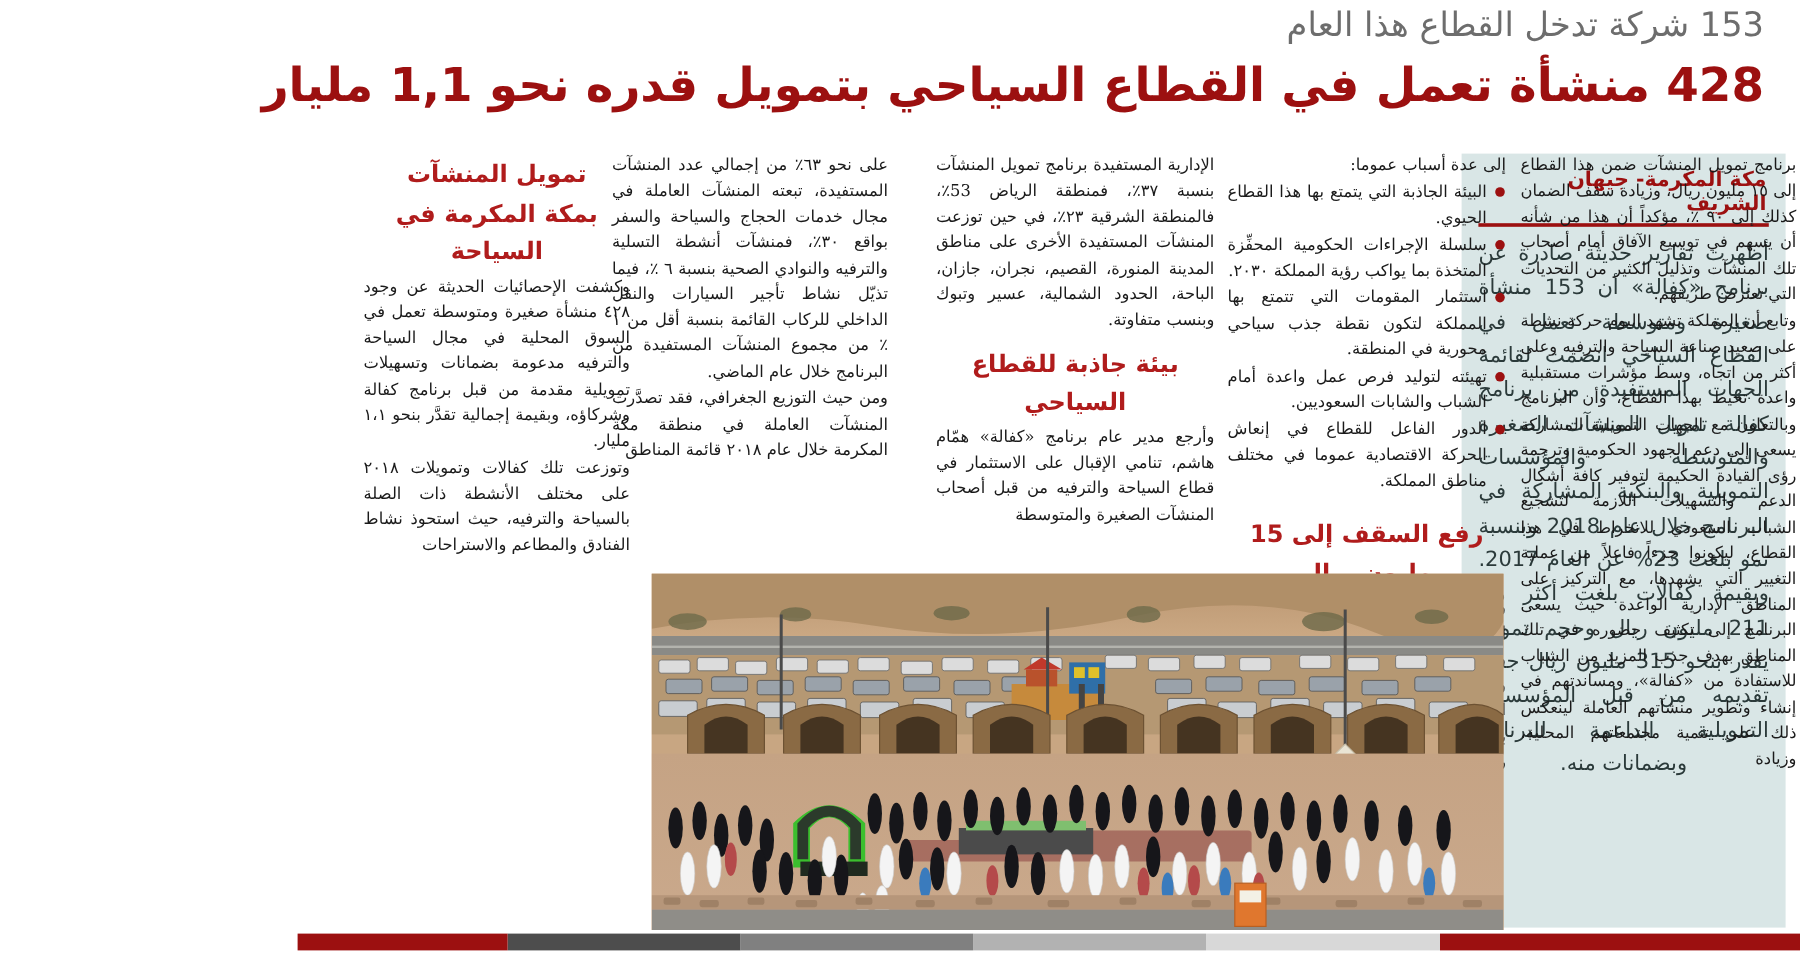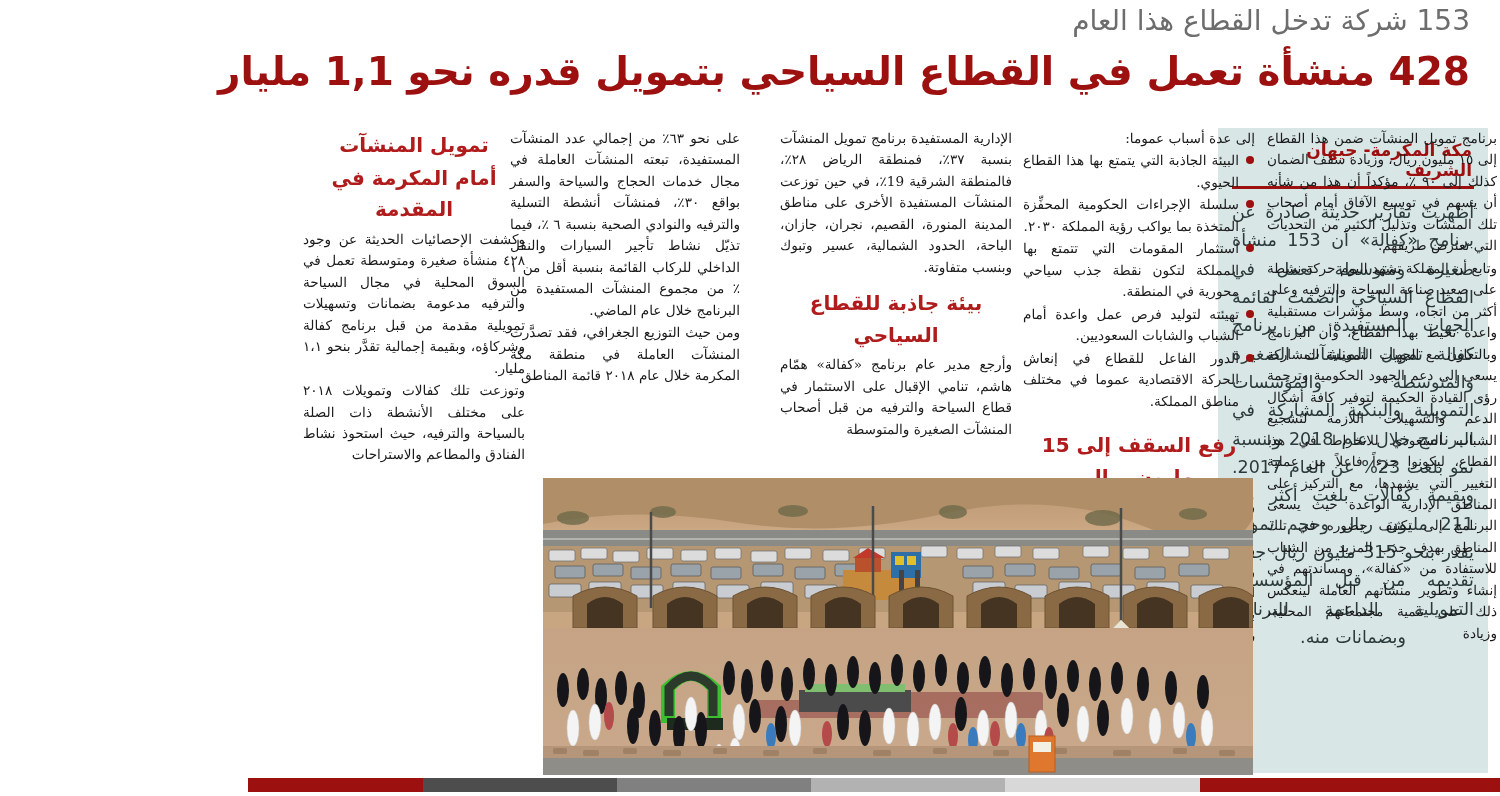--- a/index.html
+++ b/index.html
@@ -149,32 +149,32 @@
   <div class="body-area">
 
     <div class="sidebar">
       <div class="sidebar-byline">مكة المكرمة- جيهان الشريف</div>
       <div class="sidebar-rule"></div>
       <div class="sidebar-text">أظهرت تقارير حديثة صادرة عن برنامج «كفالة» أن 153 منشأة صغيرة ومتوسطة تعمل في القطاع السياحي انضمت لقائمة الجهات المستفيدة من برنامج كفالة تمويل المنشآت الصغيرة والمتوسطة والمؤسسات التمويلية والبنكية المشاركة في البرنامج خلال عام 2018 وبنسبة نمو بلغت 23% عن العام 2017. وبقيمة كفالات بلغت أكثر من 211 مليون ريال وحجم تمويل يقدر بنحو 315 مليون ريال جرى تقديمه من قبل المؤسسات التمويلية الداعمة للبرنامج وبضمانات منه.</div>
     </div>
 
     <div class="col" id="col-2">
       <div class="subhead tight">تمويل المنشآت</div>
-      <div class="subhead tight" style="margin-top:-2px">أمام المكرمة في المقدمة</div>
+      <div class="subhead tight" style="margin-top:-2px">بمكة المكرمة في السياحة</div>
       <p>وكشفت الإحصائيات الحديثة عن وجود ٤٢٨ منشأة صغيرة ومتوسطة تعمل في السوق المحلية في مجال السياحة والترفيه مدعومة بضمانات وتسهيلات تمويلية مقدمة من قبل برنامج كفالة وشركاؤه، وبقيمة إجمالية تقدَّر بنحو ١،١ مليار.</p>
       <p>وتوزعت تلك كفالات وتمويلات ٢٠١٨ على مختلف الأنشطة ذات الصلة بالسياحة والترفيه، حيث استحوذ نشاط الفنادق والمطاعم والاستراحات</p>
     </div>
 
     <div class="col" id="col-3">
       <p>على نحو ٦٣٪ من إجمالي عدد المنشآت المستفيدة، تبعته المنشآت العاملة في مجال خدمات الحجاج والسياحة والسفر بواقع ٣٠٪، فمنشآت أنشطة التسلية والترفيه والنوادي الصحية بنسبة ٦ ٪، فيما تذيّل نشاط تأجير السيارات والنقل الداخلي للركاب القائمة بنسبة أقل من ١ ٪ من مجموع المنشآت المستفيدة من البرنامج خلال عام الماضي.</p>
       <p>ومن حيث التوزيع الجغرافي، فقد تصدَّرت المنشآت العاملة في منطقة مكة المكرمة خلال عام ٢٠١٨ قائمة المناطق</p>
     </div>
 
     <div class="col" id="col-4">
-      <p>الإدارية المستفيدة برنامج تمويل المنشآت بنسبة ٣٧٪، فمنطقة الرياض ٢٨٪، فالمنطقة الشرقية 19٪، في حين توزعت المنشآت المستفيدة الأخرى على مناطق المدينة المنورة، القصيم، نجران، جازان، الباحة، الحدود الشمالية، عسير وتبوك وبنسب متفاوتة.</p>
+      <p>الإدارية المستفيدة برنامج تمويل المنشآت بنسبة ٣٧٪، فمنطقة الرياض 53٪، فالمنطقة الشرقية ٢٣٪، في حين توزعت المنشآت المستفيدة الأخرى على مناطق المدينة المنورة، القصيم، نجران، جازان، الباحة، الحدود الشمالية، عسير وتبوك وبنسب متفاوتة.</p>
       <div class="subhead">بيئة جاذبة للقطاع السياحي</div>
       <p>وأرجع مدير عام برنامج «كفالة» همّام هاشم، تنامي الإقبال على الاستثمار في قطاع السياحة والترفيه من قبل أصحاب المنشآت الصغيرة والمتوسطة</p>
     </div>
 
     <div class="col" id="col-5">
       <p>إلى عدة أسباب عموما:</p>
       <ul class="bullets">
         <li><span class="dot"></span><span>البيئة الجاذبة التي يتمتع بها هذا القطاع الحيوي.</span></li>
         <li><span class="dot"></span><span>سلسلة الإجراءات الحكومية المحفِّزة المتخذة بما يواكب رؤية المملكة ٢٠٣٠.</span></li>
         <li><span class="dot"></span><span>استثمار المقومات التي تتمتع بها المملكة لتكون نقطة جذب سياحي محورية في المنطقة.</span></li>

